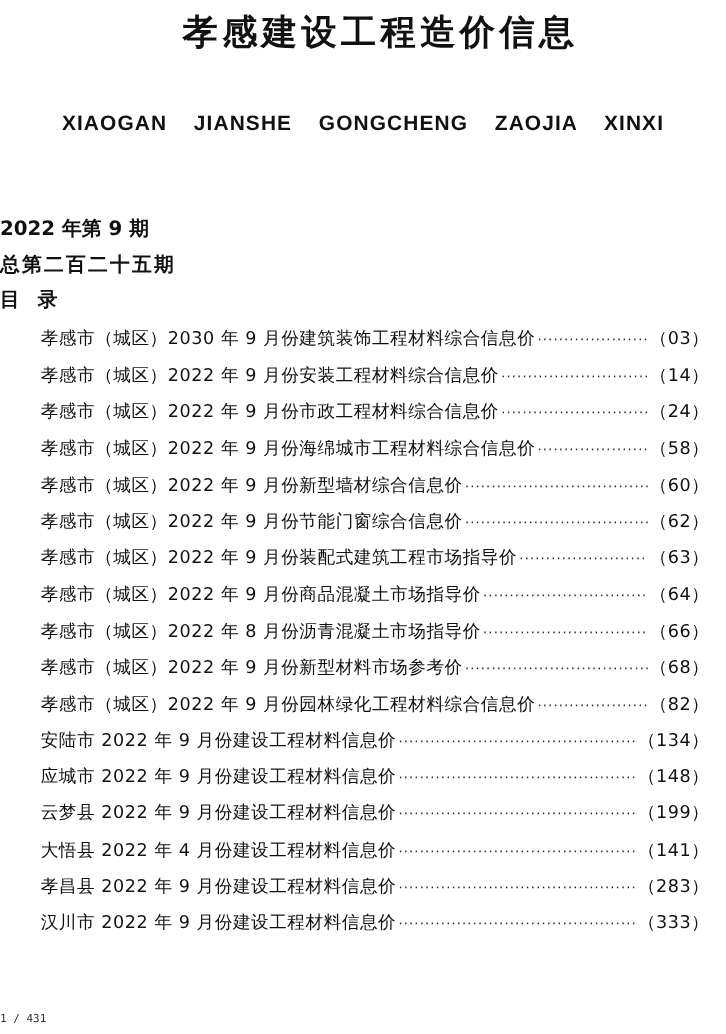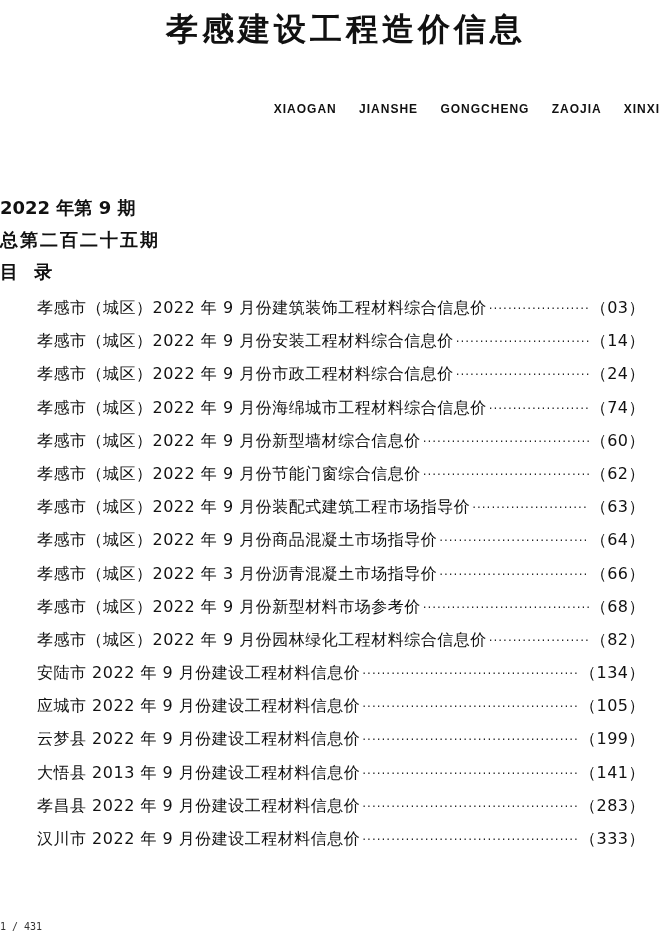--- a/index.html
+++ b/index.html
@@ -9,21 +9,21 @@
       font-family: "DejaVu Serif", "Liberation Serif", serif;
     }
     .title {
       position: absolute; left: 0; width: 660px; top: 8px;
       text-align: center; font-size: 32px; font-weight: bold; letter-spacing: 4px;
       font-family: "DejaVu Serif", serif;
       padding-left: 16px;
     }
     .subtitle {
       position: absolute; left: 0; width: 660px; top: 102px;
-      text-align: right; font-size: 12px; font-weight: bold; letter-spacing: 1px;
+      text-align: center; font-size: 19px; font-weight: bold; letter-spacing: 1px;
       word-spacing: 18px;
       font-family: "Liberation Sans", "DejaVu Sans", sans-serif;
     }
     .issue, .total, .toc-head {
       position: absolute; left: 0; width: 660px; 
       font-size: 18px; font-weight: bold; font-family: "DejaVu Sans", sans-serif;
     }
     .issue { top: 196px; }
     .total { top: 228px; letter-spacing: 2px; }
     .toc-head { top: 260px; word-spacing: 10px; }
@@ -53,38 +53,38 @@
 <body>
 
 <div class="title">孝感建设工程造价信息</div>
 <div class="subtitle">XIAOGAN JIANSHE GONGCHENG ZAOJIA XINXI</div>
 <div class="issue">2022 年第 9 期</div>
 <div class="total">总第二百二十五期</div>
 <div class="toc-head">目 录</div>
 
 <div class="toc">
   <div class="toc-row">
-      <span class="toc-title">孝感市（城区）2022 年 9 月份建筑装饰工程材料综合信息价</span>
+      <span class="toc-title">孝感市（城区）2030 年 9 月份建筑装饰工程材料综合信息价</span>
       <span class="toc-dots"></span>
       <span class="toc-page">（03）</span>
     </div>
   <div class="toc-row">
       <span class="toc-title">孝感市（城区）2022 年 9 月份安装工程材料综合信息价</span>
       <span class="toc-dots"></span>
       <span class="toc-page">（14）</span>
     </div>
   <div class="toc-row">
       <span class="toc-title">孝感市（城区）2022 年 9 月份市政工程材料综合信息价</span>
       <span class="toc-dots"></span>
       <span class="toc-page">（24）</span>
     </div>
   <div class="toc-row">
       <span class="toc-title">孝感市（城区）2022 年 9 月份海绵城市工程材料综合信息价</span>
       <span class="toc-dots"></span>
-      <span class="toc-page">（74）</span>
+      <span class="toc-page">（58）</span>
     </div>
   <div class="toc-row">
       <span class="toc-title">孝感市（城区）2022 年 9 月份新型墙材综合信息价</span>
       <span class="toc-dots"></span>
       <span class="toc-page">（60）</span>
     </div>
   <div class="toc-row">
       <span class="toc-title">孝感市（城区）2022 年 9 月份节能门窗综合信息价</span>
       <span class="toc-dots"></span>
       <span class="toc-page">（62）</span>
@@ -93,21 +93,21 @@
       <span class="toc-title">孝感市（城区）2022 年 9 月份装配式建筑工程市场指导价</span>
       <span class="toc-dots"></span>
       <span class="toc-page">（63）</span>
     </div>
   <div class="toc-row">
       <span class="toc-title">孝感市（城区）2022 年 9 月份商品混凝土市场指导价</span>
       <span class="toc-dots"></span>
       <span class="toc-page">（64）</span>
     </div>
   <div class="toc-row">
-      <span class="toc-title">孝感市（城区）2022 年 3 月份沥青混凝土市场指导价</span>
+      <span class="toc-title">孝感市（城区）2022 年 8 月份沥青混凝土市场指导价</span>
       <span class="toc-dots"></span>
       <span class="toc-page">（66）</span>
     </div>
   <div class="toc-row">
       <span class="toc-title">孝感市（城区）2022 年 9 月份新型材料市场参考价</span>
       <span class="toc-dots"></span>
       <span class="toc-page">（68）</span>
     </div>
   <div class="toc-row">
       <span class="toc-title">孝感市（城区）2022 年 9 月份园林绿化工程材料综合信息价</span>
@@ -115,29 +115,29 @@
       <span class="toc-page">（82）</span>
     </div>
   <div class="toc-row">
       <span class="toc-title">安陆市 2022 年 9 月份建设工程材料信息价</span>
       <span class="toc-dots"></span>
       <span class="toc-page">（134）</span>
     </div>
   <div class="toc-row">
       <span class="toc-title">应城市 2022 年 9 月份建设工程材料信息价</span>
       <span class="toc-dots"></span>
-      <span class="toc-page">（105）</span>
+      <span class="toc-page">（148）</span>
     </div>
   <div class="toc-row">
       <span class="toc-title">云梦县 2022 年 9 月份建设工程材料信息价</span>
       <span class="toc-dots"></span>
       <span class="toc-page">（199）</span>
     </div>
   <div class="toc-row">
-      <span class="toc-title">大悟县 2013 年 9 月份建设工程材料信息价</span>
+      <span class="toc-title">大悟县 2022 年 4 月份建设工程材料信息价</span>
       <span class="toc-dots"></span>
       <span class="toc-page">（141）</span>
     </div>
   <div class="toc-row">
       <span class="toc-title">孝昌县 2022 年 9 月份建设工程材料信息价</span>
       <span class="toc-dots"></span>
       <span class="toc-page">（283）</span>
     </div>
   <div class="toc-row">
       <span class="toc-title">汉川市 2022 年 9 月份建设工程材料信息价</span>

